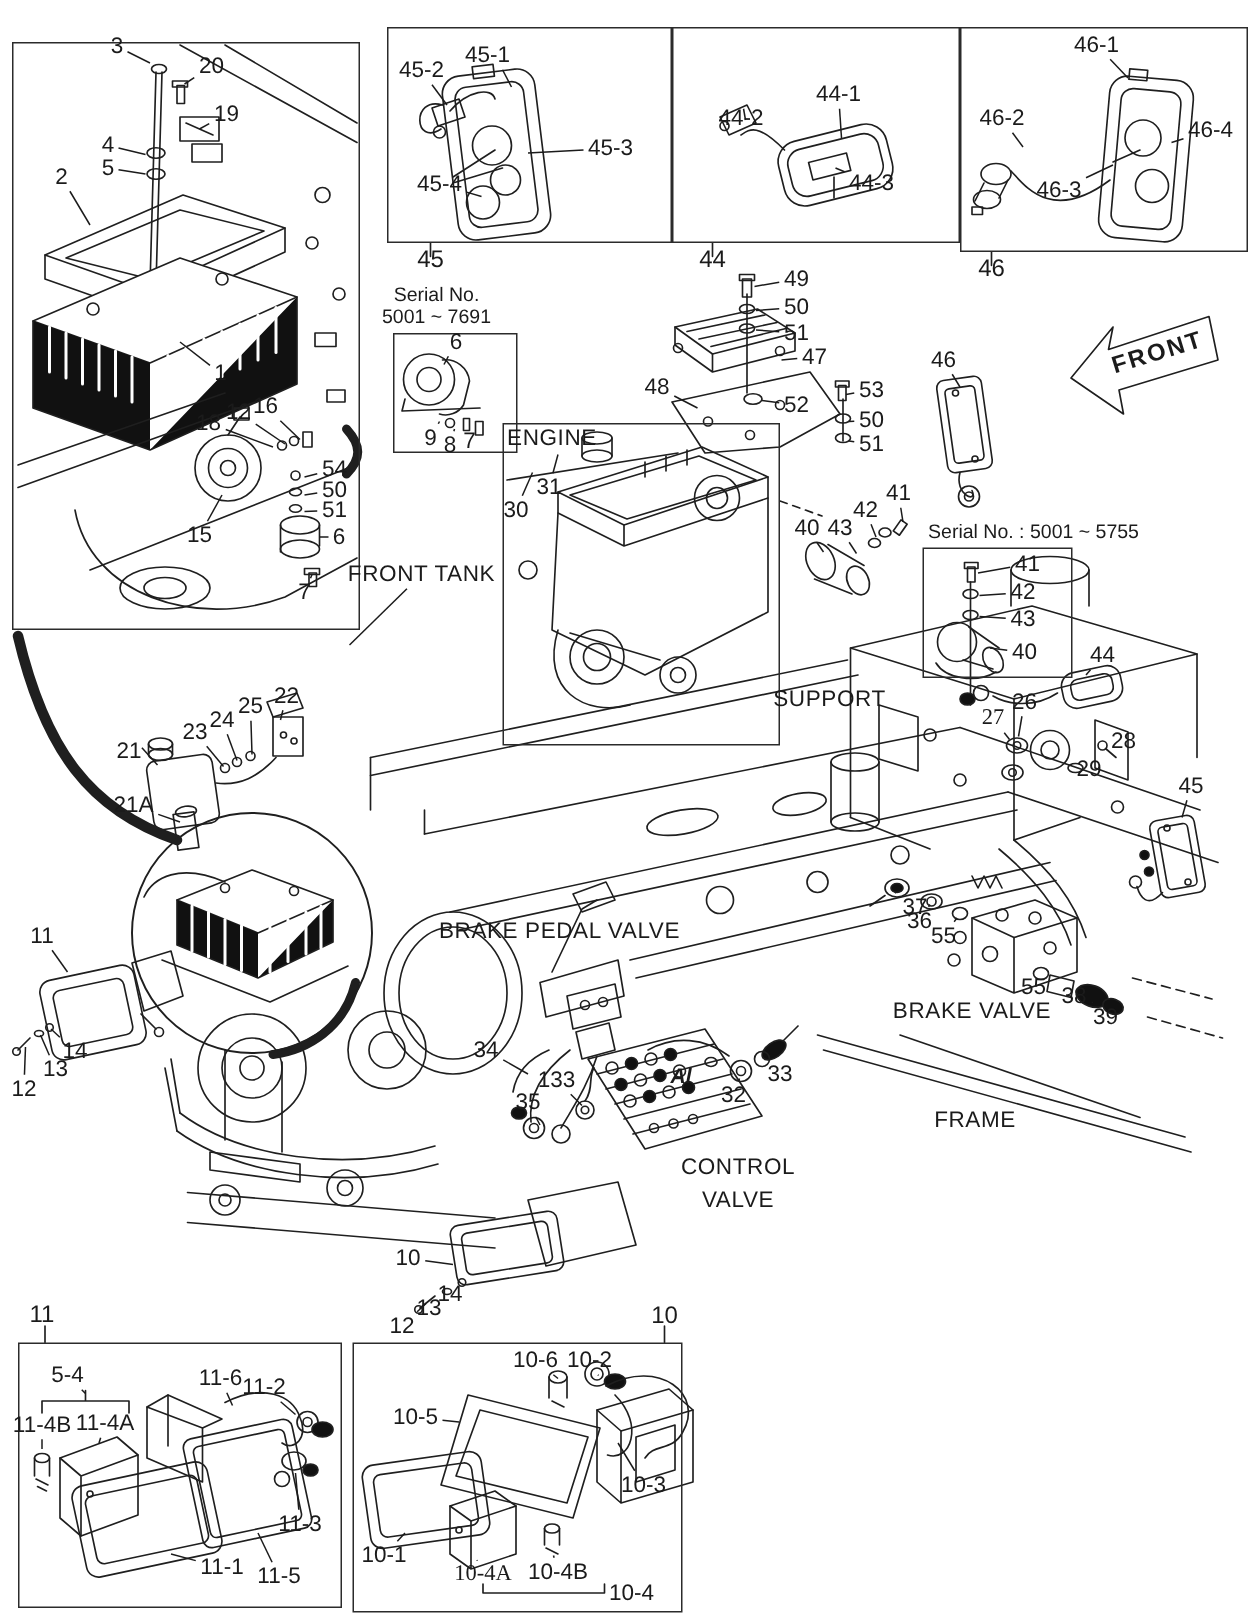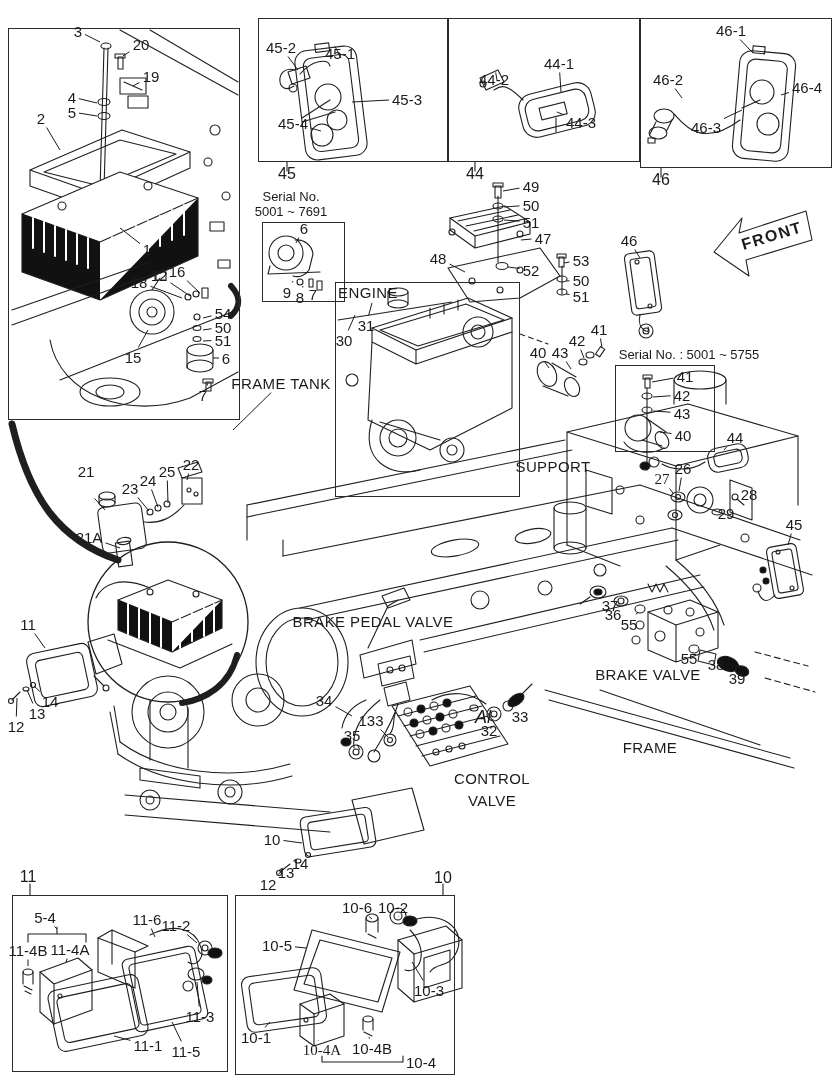--- a/index.html
+++ b/index.html
@@ -13,21 +13,21 @@
   .inset-box { position:absolute; border:1.6px solid #2b2b2b; background:transparent; }
   .callout {
     position:absolute; transform:translate(-50%,-50%);
     white-space:nowrap; line-height:1; color:#1b1b1b;
     background:rgba(255,255,255,0.0);
   }
   .callout.part    { font-size:15px; }
   .callout.caption { font-size:16px; }
   .callout.area    { font-size:15px; letter-spacing:0.4px; }
   .callout.serial  { font-size:13px; }
-  .callout.ref     { font-size:18px; font-weight:normal; font-style:italic;margin-left:29px; }
+  .callout.ref     { font-size:14px; font-weight:bold; font-style:italic; }
   .callout.front   { font-size:16px; font-weight:bold; letter-spacing:1.5px; }
   #leader-layer { pointer-events:none; }
   #leader-layer line { stroke:#1b1b1b; stroke-width:1; }
 </style>
 </head>
 <body>
 
 <div class="stage">
 
   <svg class="layer" width="835" height="1080" viewBox="0 0 835 1080">
@@ -662,21 +662,21 @@
       <span class="callout part" style="left: 147px; top: 249px;">1</span>
       <span class="callout part" style="left: 139px; top: 282px;">18</span>
       <span class="callout part" style="left: 159px; top: 275px;">12</span>
       <span class="callout part" style="left: 177px; top: 271px;">16</span>
       <span class="callout part" style="left: 223px; top: 313px;">54</span>
       <span class="callout part" style="left: 223px; top: 327px;">50</span>
       <span class="callout part" style="left: 223px; top: 340px;">51</span>
       <span class="callout part" style="left: 133px; top: 357px;">15</span>
       <span class="callout part" style="left: 226px; top: 358px;">6</span>
       <span class="callout part" style="left: 203px; top: 395px;">7</span>
-      <span class="callout part" style="left: 340px; top: 37px; margin-top: 16px;">45-1</span>
+      <span class="callout part" style="left: 325px; top: 37px;">45-1</span>
       <span class="callout part" style="left: 281px; top: 47px;">45-2</span>
       <span class="callout part" style="left: 407px; top: 99px;">45-3</span>
       <span class="callout part" style="left: 293px; top: 123px;">45-4</span>
       <span class="callout caption" style="left: 287px; top: 174px;">45</span>
       <span class="callout part" style="left: 494px; top: 79px;">44-2</span>
       <span class="callout part" style="left: 559px; top: 63px;">44-1</span>
       <span class="callout part" style="left: 581px; top: 122px;">44-3</span>
       <span class="callout caption" style="left: 475px; top: 174px;">44</span>
       <span class="callout part" style="left: 731px; top: 30px;">46-1</span>
       <span class="callout part" style="left: 668px; top: 79px;">46-2</span>
@@ -704,24 +704,24 @@
       <span class="callout part" style="left: 366px; top: 325px;">31</span>
       <span class="callout part" style="left: 538px; top: 352px;">40</span>
       <span class="callout part" style="left: 560px; top: 352px;">43</span>
       <span class="callout part" style="left: 577px; top: 340px;">42</span>
       <span class="callout part" style="left: 599px; top: 329px;">41</span>
       <span class="callout serial" style="left: 689px; top: 354px;">Serial No. : 5001 ~ 5755</span>
       <span class="callout part" style="left: 685px; top: 376px;">41</span>
       <span class="callout part" style="left: 682px; top: 395px;">42</span>
       <span class="callout part" style="left: 682px; top: 413px;">43</span>
       <span class="callout part" style="left: 683px; top: 435px;">40</span>
-      <span class="callout area" style="left: 281px; top: 383px;">FRAME TANK</span>
+      <span class="callout area" style="left: 281px; top: 383px;">FRONT TANK</span>
       <span class="callout area" style="left: 553px; top: 466px;">SUPPORT</span>
       <span class="callout front" style="left: 772px; top: 236px; transform: translate(-50%, -50%) rotate(-17deg);">FRONT</span>
-      <span class="callout part" style="left: 86px; top: 471px;">21</span>
+      <span class="callout part" style="left: 86px; top: 501px;">21</span>
       <span class="callout part" style="left: 89px; top: 537px;">21A</span>
       <span class="callout part" style="left: 130px; top: 488px;">23</span>
       <span class="callout part" style="left: 148px; top: 480px;">24</span>
       <span class="callout part" style="left: 167px; top: 471px;">25</span>
       <span class="callout part" style="left: 191px; top: 464px;">22</span>
       <span class="callout part" style="left: 735px; top: 437px;">44</span>
       <span class="callout part" style="left: 662px; top: 479px; font-family: Liberation Serif, serif;">27</span>
       <span class="callout part" style="left: 683px; top: 468px;">26</span>
       <span class="callout part" style="left: 749px; top: 494px;">28</span>
       <span class="callout part" style="left: 726px; top: 513px;">29</span>

